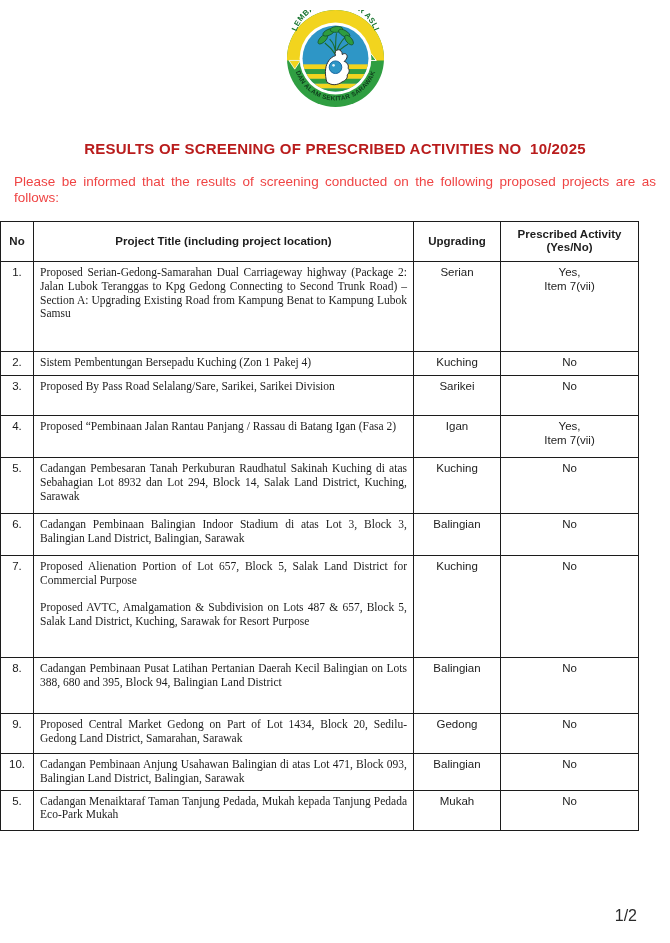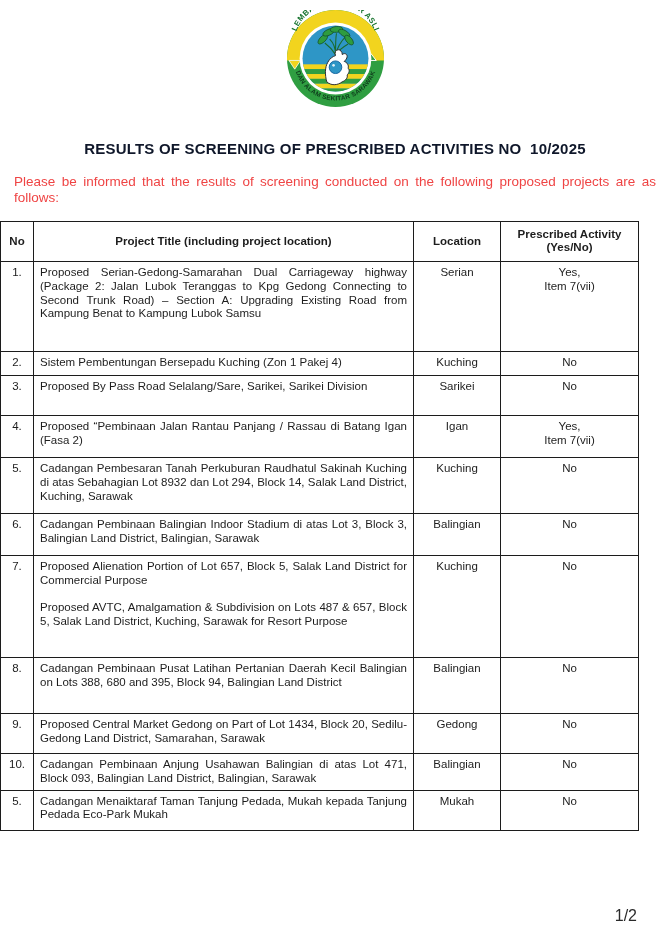--- a/index.html
+++ b/index.html
@@ -13,21 +13,21 @@
     position: relative;
   }
   .logo-wrap { padding-top: 10px; text-align: center; height: 108px; }
   .doc-title {
     margin: 32px 8px 0 8px;
     font-size: 15px;
     font-weight: bold;
     text-align: center;
     letter-spacing: 0.2px;
     white-space: pre-wrap;
-    color: #0f172a;
+    color: #b91c1c;
   }
   .intro {
     margin: 17px 14px 0 14px;
     font-size: 13.5px;
     line-height: 1.22;
     text-align: justify;
     color: #ef4444;
   }
   table.results {
     border-collapse: collapse;
@@ -46,21 +46,21 @@
     vertical-align: top;
     padding: 4px 6px;
   }
   .results thead th {
     font-weight: bold;
     text-align: center;
     vertical-align: middle;
     height: 40px;
   }
   td.cell-no { text-align: center; padding-left: 2px; padding-right: 2px; }
-  td.cell-title { text-align: justify; white-space: pre-line; }
+  td.cell-title { text-align: justify; white-space: pre-line; font-family: Liberation Serif, serif; }
   td.cell-location { text-align: center; }
   td.cell-prescribed { text-align: center; white-space: pre-line; }
   
   tbody tr:nth-child(1) td { height: 90px; }
   tbody tr:nth-child(2) td { height: 24px; }
   tbody tr:nth-child(3) td { height: 40px; }
   tbody tr:nth-child(4) td { height: 42px; }
   tbody tr:nth-child(5) td { height: 56px; }
   tbody tr:nth-child(6) td { height: 42px; }
   tbody tr:nth-child(7) td { height: 102px; }
@@ -145,21 +145,21 @@
   <colgroup>
     <col class="c-no">
       <col class="c-title">
       <col class="c-loc">
       <col class="c-presc">
   </colgroup>
   <thead>
     <tr>
       <th>No</th>
       <th>Project Title (including project location)</th>
-      <th>Location</th>
+      <th>Upgrading</th>
       <th>Prescribed Activity (Yes/No)</th>
     </tr>
   </thead>
   <tbody>
   <tr>
     <td class="cell-no">1.</td>
     <td class="cell-title">Proposed Serian-Gedong-Samarahan Dual Carriageway highway (Package 2: Jalan Lubok Teranggas to Kpg Gedong Connecting to Second Trunk Road) – Section A: Upgrading Existing Road from Kampung Benat to Kampung Lubok Samsu</td>
     <td class="cell-location">Serian</td>
     <td class="cell-prescribed">Yes,
 Item 7(vii)</td>

